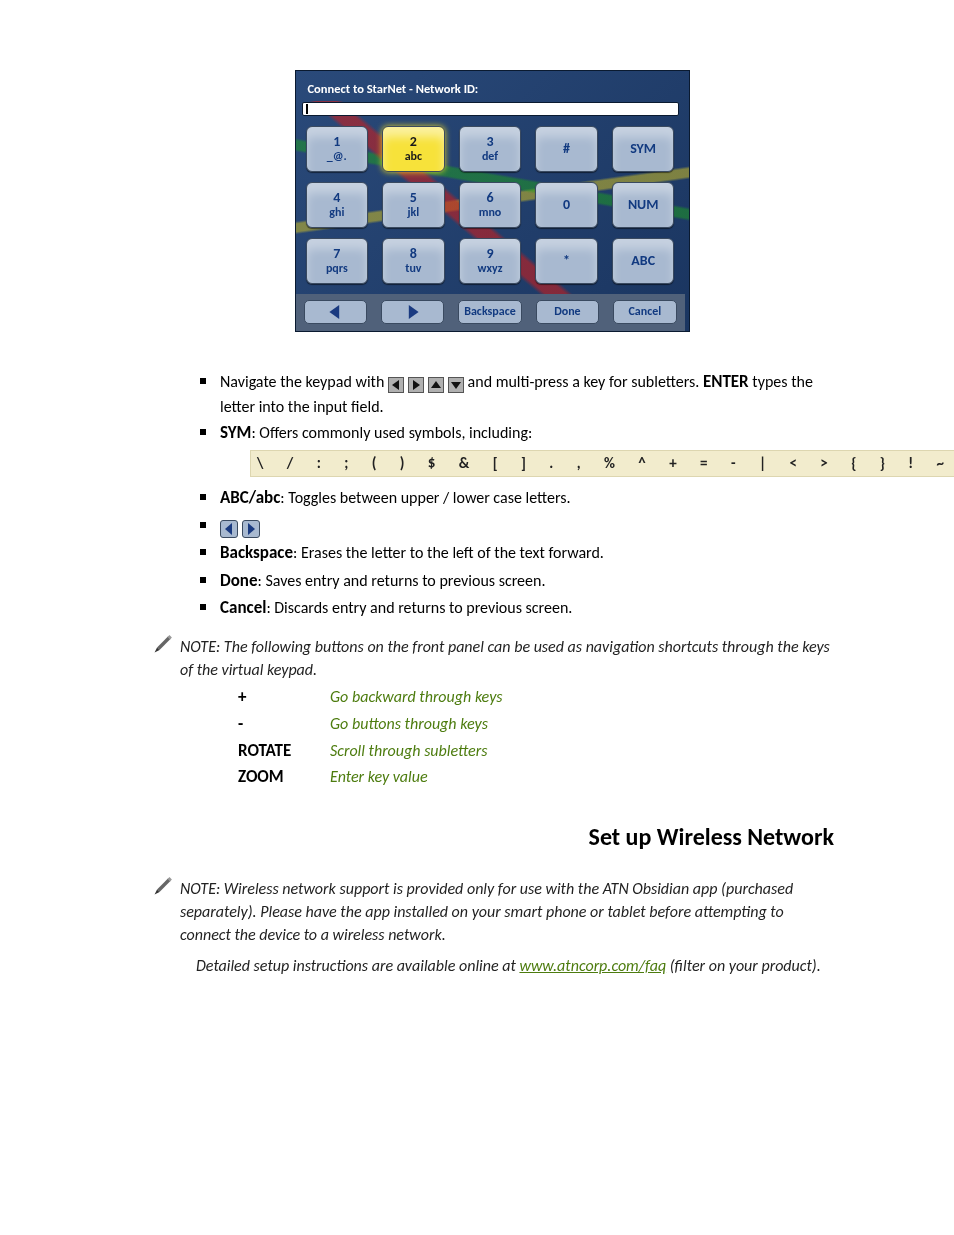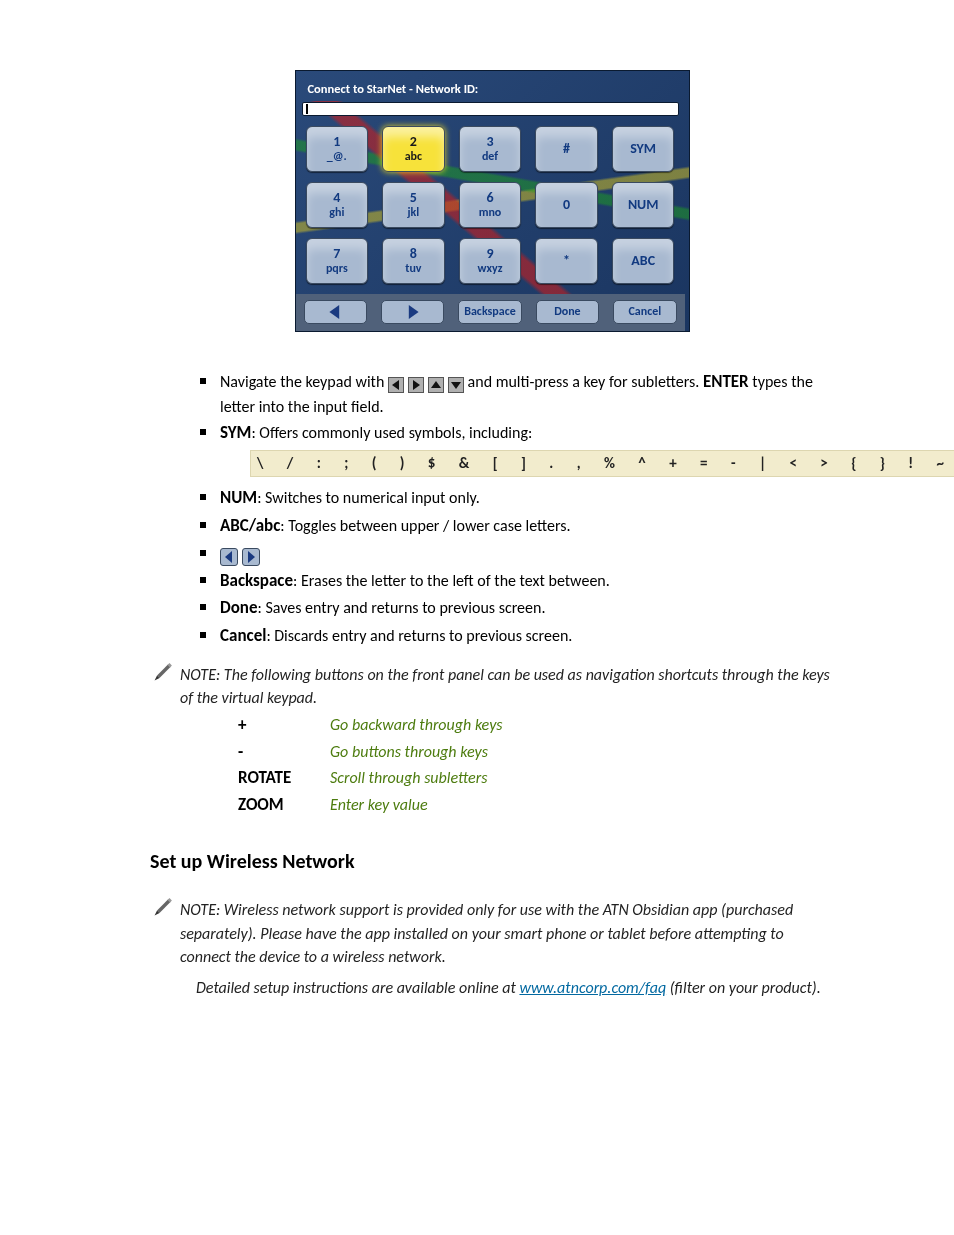--- a/index.html
+++ b/index.html
@@ -207,27 +207,28 @@
     width: 92px;
     font-weight: bold;
     font-size: 17px;
   }
   .shortcut-row .v {
     font-style: italic;
     color: #4d7c0f;
   }
 
   h3.section {
-    font-size: 20px;
+    font-size: 24px;
     font-weight: bold;
     margin: 30px 0 18px 0;
+    text-align: right;
   }
 
   .link {
-    color: #0369a1;
+    color: #4d7c0f;
     text-decoration: underline;
   }
   .after-link { margin-left: 184px; font-size: 16px; }
 </style>
 </head>
 <body>
 
 <div class="page">
 
   <div class="keypad-figure">
@@ -348,24 +349,20 @@
     </div>
 
     <div class="bullet">
       <div class="sq"></div>
       <div class="content">
         <b class="term">SYM</b><span>: Offers commonly used symbols, including:</span>
         <div class="sym-bar">\ / : ; ( ) $ &amp; [ ] . , % ^ + = - | &lt; &gt; { } ! ~</div>
       </div>
     </div>
 
-    <div class="bullet">
-      <div class="sq"></div>
-      <div class="content"><b class="term">NUM</b><span>: Switches to numerical input only.</span></div>
-    </div>
 
     <div class="bullet">
       <div class="sq"></div>
       <div class="content"><b class="term">ABC/abc</b><span>: Toggles between upper / lower case letters.</span></div>
     </div>
 
     <div class="bullet">
       <div class="sq"></div>
       <div class="content">
         <span class="lr-arrows">
@@ -378,21 +375,21 @@
               <svg viewBox="0 0 10 12">
                 <polygon points="2,0 2,12 9,6" fill="#1a3a80"></polygon>
               </svg>
             </span>
         </span>
       </div>
     </div>
 
     <div class="bullet">
       <div class="sq"></div>
-      <div class="content"><b class="term">Backspace</b><span>: Erases the letter to the left of the text between.</span></div>
+      <div class="content"><b class="term">Backspace</b><span>: Erases the letter to the left of the text forward.</span></div>
     </div>
 
     <div class="bullet">
       <div class="sq"></div>
       <div class="content"><b class="term">Done</b><span>: Saves entry and returns to previous screen.</span></div>
     </div>
 
     <div class="bullet">
       <div class="sq"></div>
       <div class="content"><b class="term">Cancel</b><span>: Discards entry and returns to previous screen.</span></div>

